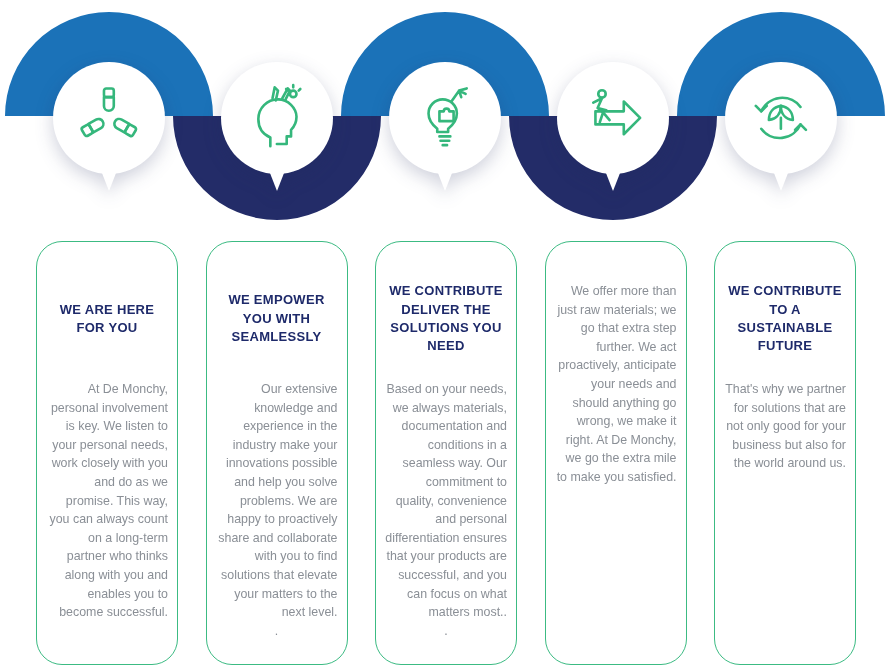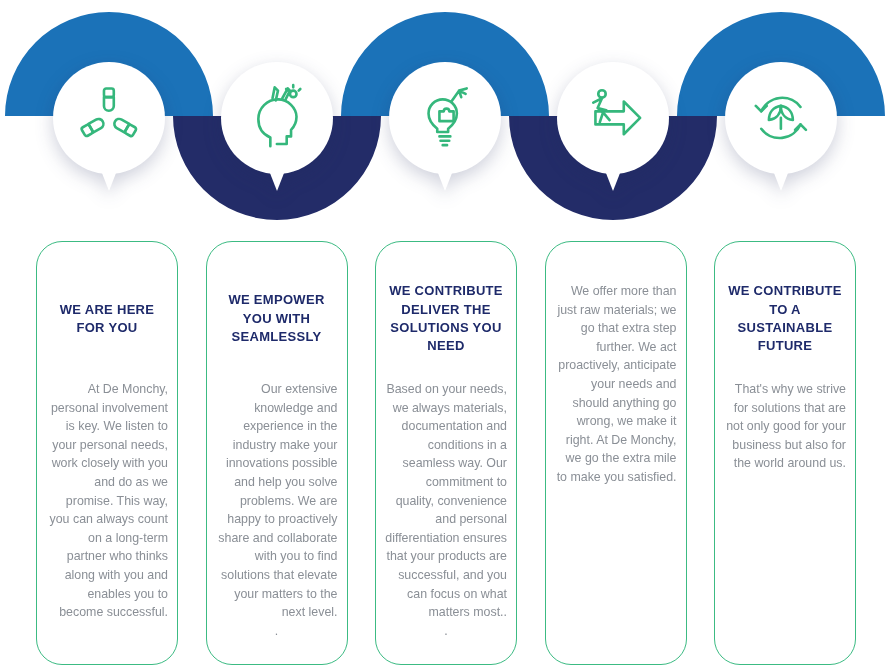--- a/index.html
+++ b/index.html
@@ -145,17 +145,17 @@
     <div class="card-extra">.</div>
   </div>
 
   <div class="card">
     <div class="card-body">We offer more than just raw materials; we go that extra step further. We act proactively, anticipate your needs and should anything go wrong, we make it right. At De Monchy, we go the extra mile to make you satisfied.</div>
     <div class="card-extra"></div>
   </div>
 
   <div class="card">
     <div class="card-title">WE CONTRIBUTE TO A SUSTAINABLE FUTURE</div>
-    <div class="card-body">That's why we strive for solutions that are not only good for your business but also for the world around us.</div>
+    <div class="card-body">That's why we partner for solutions that are not only good for your business but also for the world around us.</div>
     <div class="card-extra"></div>
   </div>
 
 </div>
 
 </body></html>

